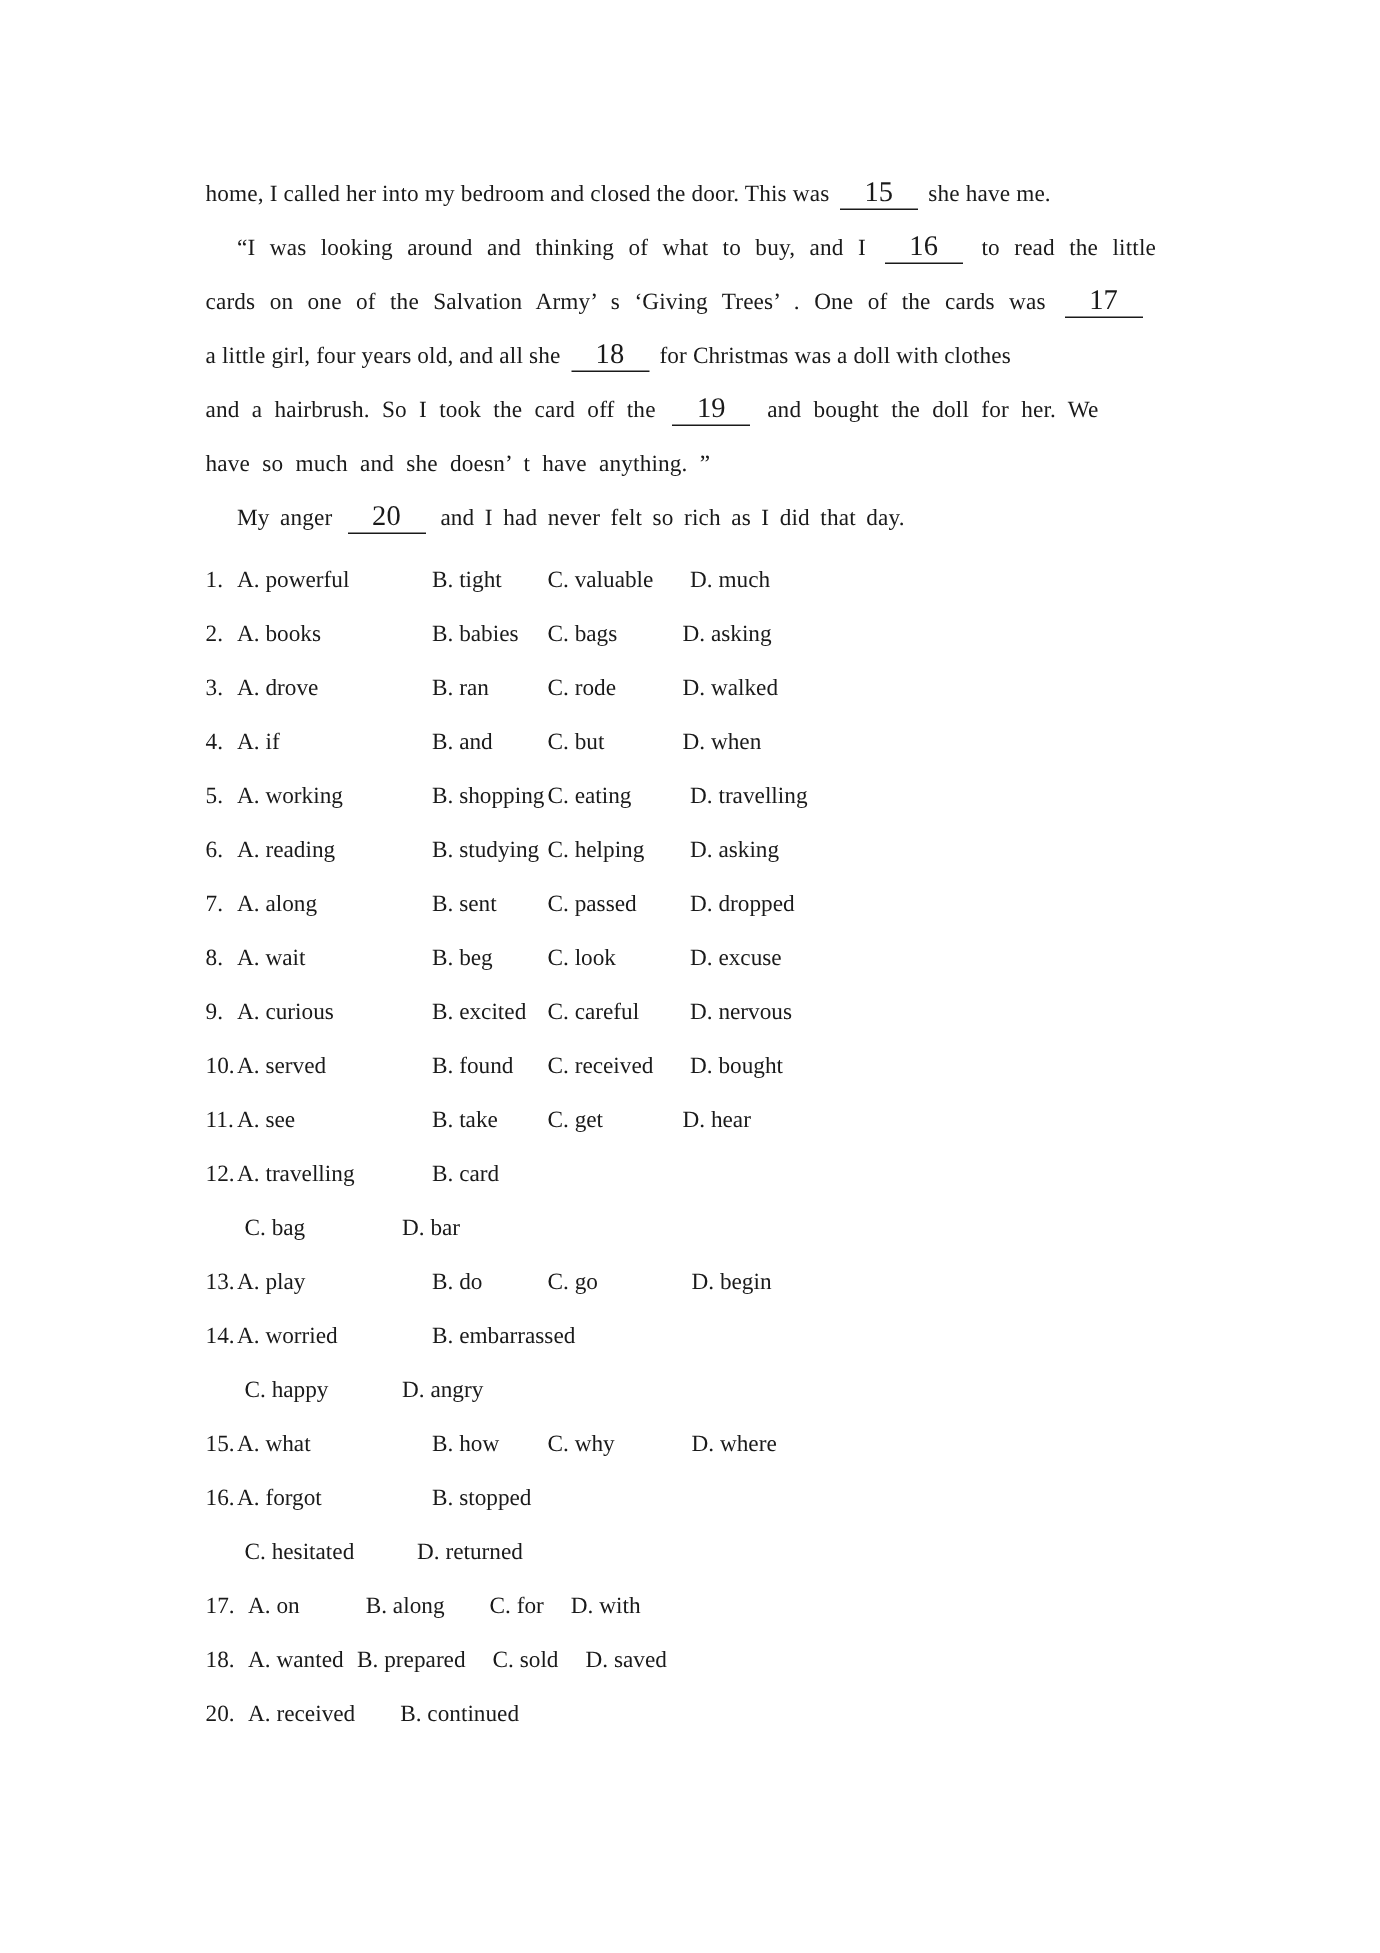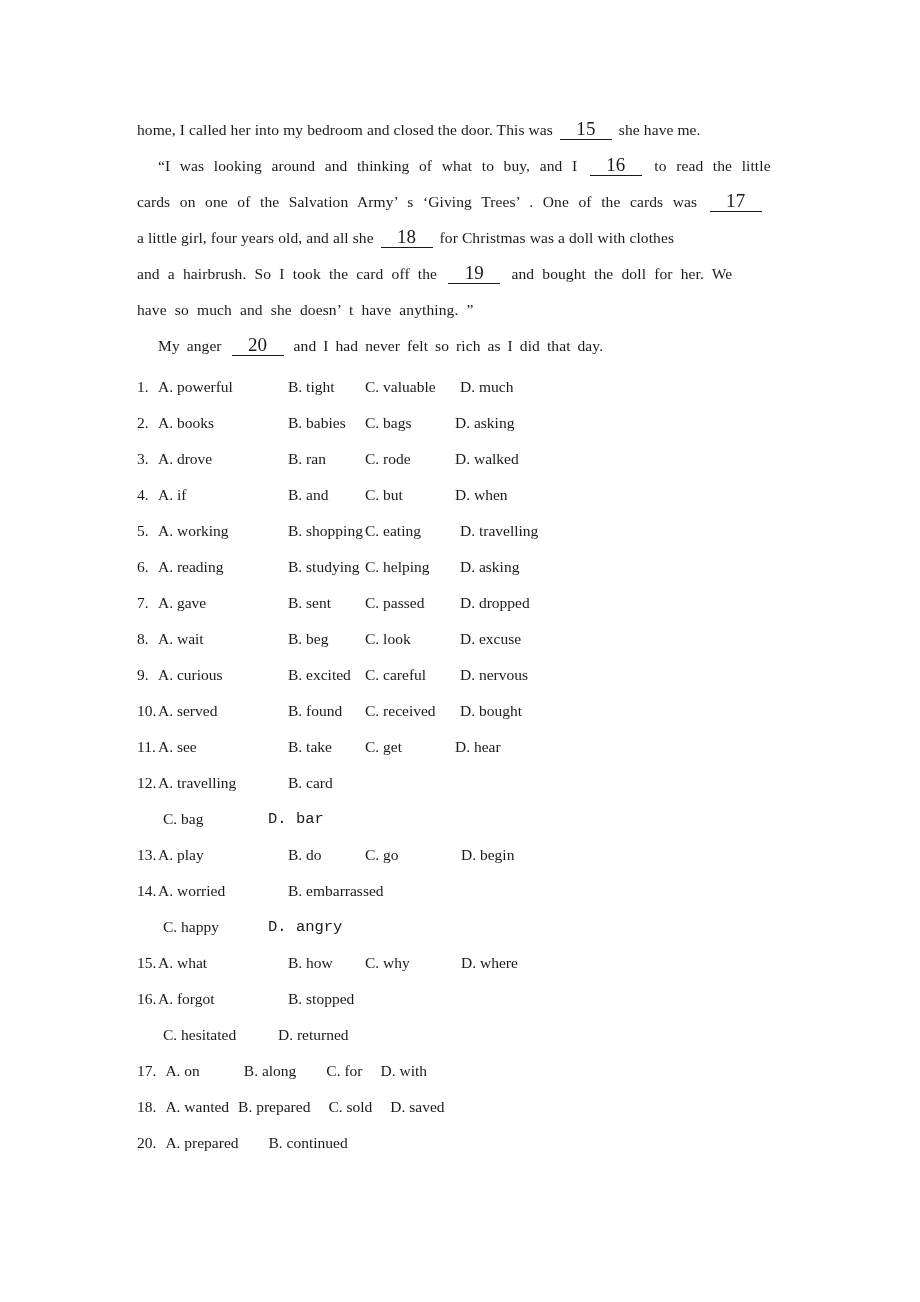--- a/index.html
+++ b/index.html
@@ -84,21 +84,21 @@
   }
   
   .cA { left: 21px; }
   .cB { left: 131px; margin-left: 20px; }
   .cC { left: 228px; }
   .cD { left: 323px; }
   .cD-wide { left: 318px; }
 
   
   .wrap .cC { left: 26px; text-align: center; }
-  .wrap .cD { left: 131px; font-family: Liberation Mono, monospace; }
+  .wrap .cD { left: 131px; }
 
   
   .orow.flow {
     white-space: nowrap;
   }
   .orow.flow .num { position: static; }
   .orow.flow .opt { position: static; display: inline; }
   .gap-sm { display: inline-block; width: 9px; }
   .gap-md { display: inline-block; width: 18px; }
   .gap-lg { display: inline-block; width: 30px; }
@@ -186,21 +186,21 @@
     <div class="orow">
       <span class="num">6.</span>
       <span class="opt cA">A. reading</span>
       <span class="opt cB">B. studying</span>
       <span class="opt cC">C. helping</span>
       <span class="opt cD">D. asking</span>
     </div>
 
     <div class="orow">
       <span class="num">7.</span>
-      <span class="opt cA">A. gave</span>
+      <span class="opt cA">A. along</span>
       <span class="opt cB">B. sent</span>
       <span class="opt cC">C. passed</span>
       <span class="opt cD">D. dropped</span>
     </div>
 
     <div class="orow">
       <span class="num">8.</span>
       <span class="opt cA">A. wait</span>
       <span class="opt cB">B. beg</span>
       <span class="opt cC">C. look</span>
@@ -280,17 +280,17 @@
     <div class="orow flow">
       <span class="num">17.</span><span class="gap-sm"></span><span class="opt">A. on</span><span class="gap-xl"></span><span class="opt">B. along</span><span class="gap-lg"></span><span class="opt">C. for</span><span class="gap-md"></span><span class="opt">D. with</span>
     </div>
 
     <div class="orow flow">
       <span class="num">18.</span><span class="gap-sm"></span><span class="opt">A. wanted</span><span class="gap-sm"></span><span class="opt">B. prepared</span><span class="gap-md"></span><span class="opt">C. sold</span><span class="gap-md"></span><span class="opt">D. saved</span>
     </div>
 
 
     <div class="orow flow">
-      <span class="num">20.</span><span class="gap-sm"></span><span class="opt">A. prepared</span><span class="gap-lg"></span><span class="opt">B. continued</span>
+      <span class="num">20.</span><span class="gap-sm"></span><span class="opt">A. received</span><span class="gap-lg"></span><span class="opt">B. continued</span>
     </div>
 
   </div>
 </div>
 
 </body></html>

